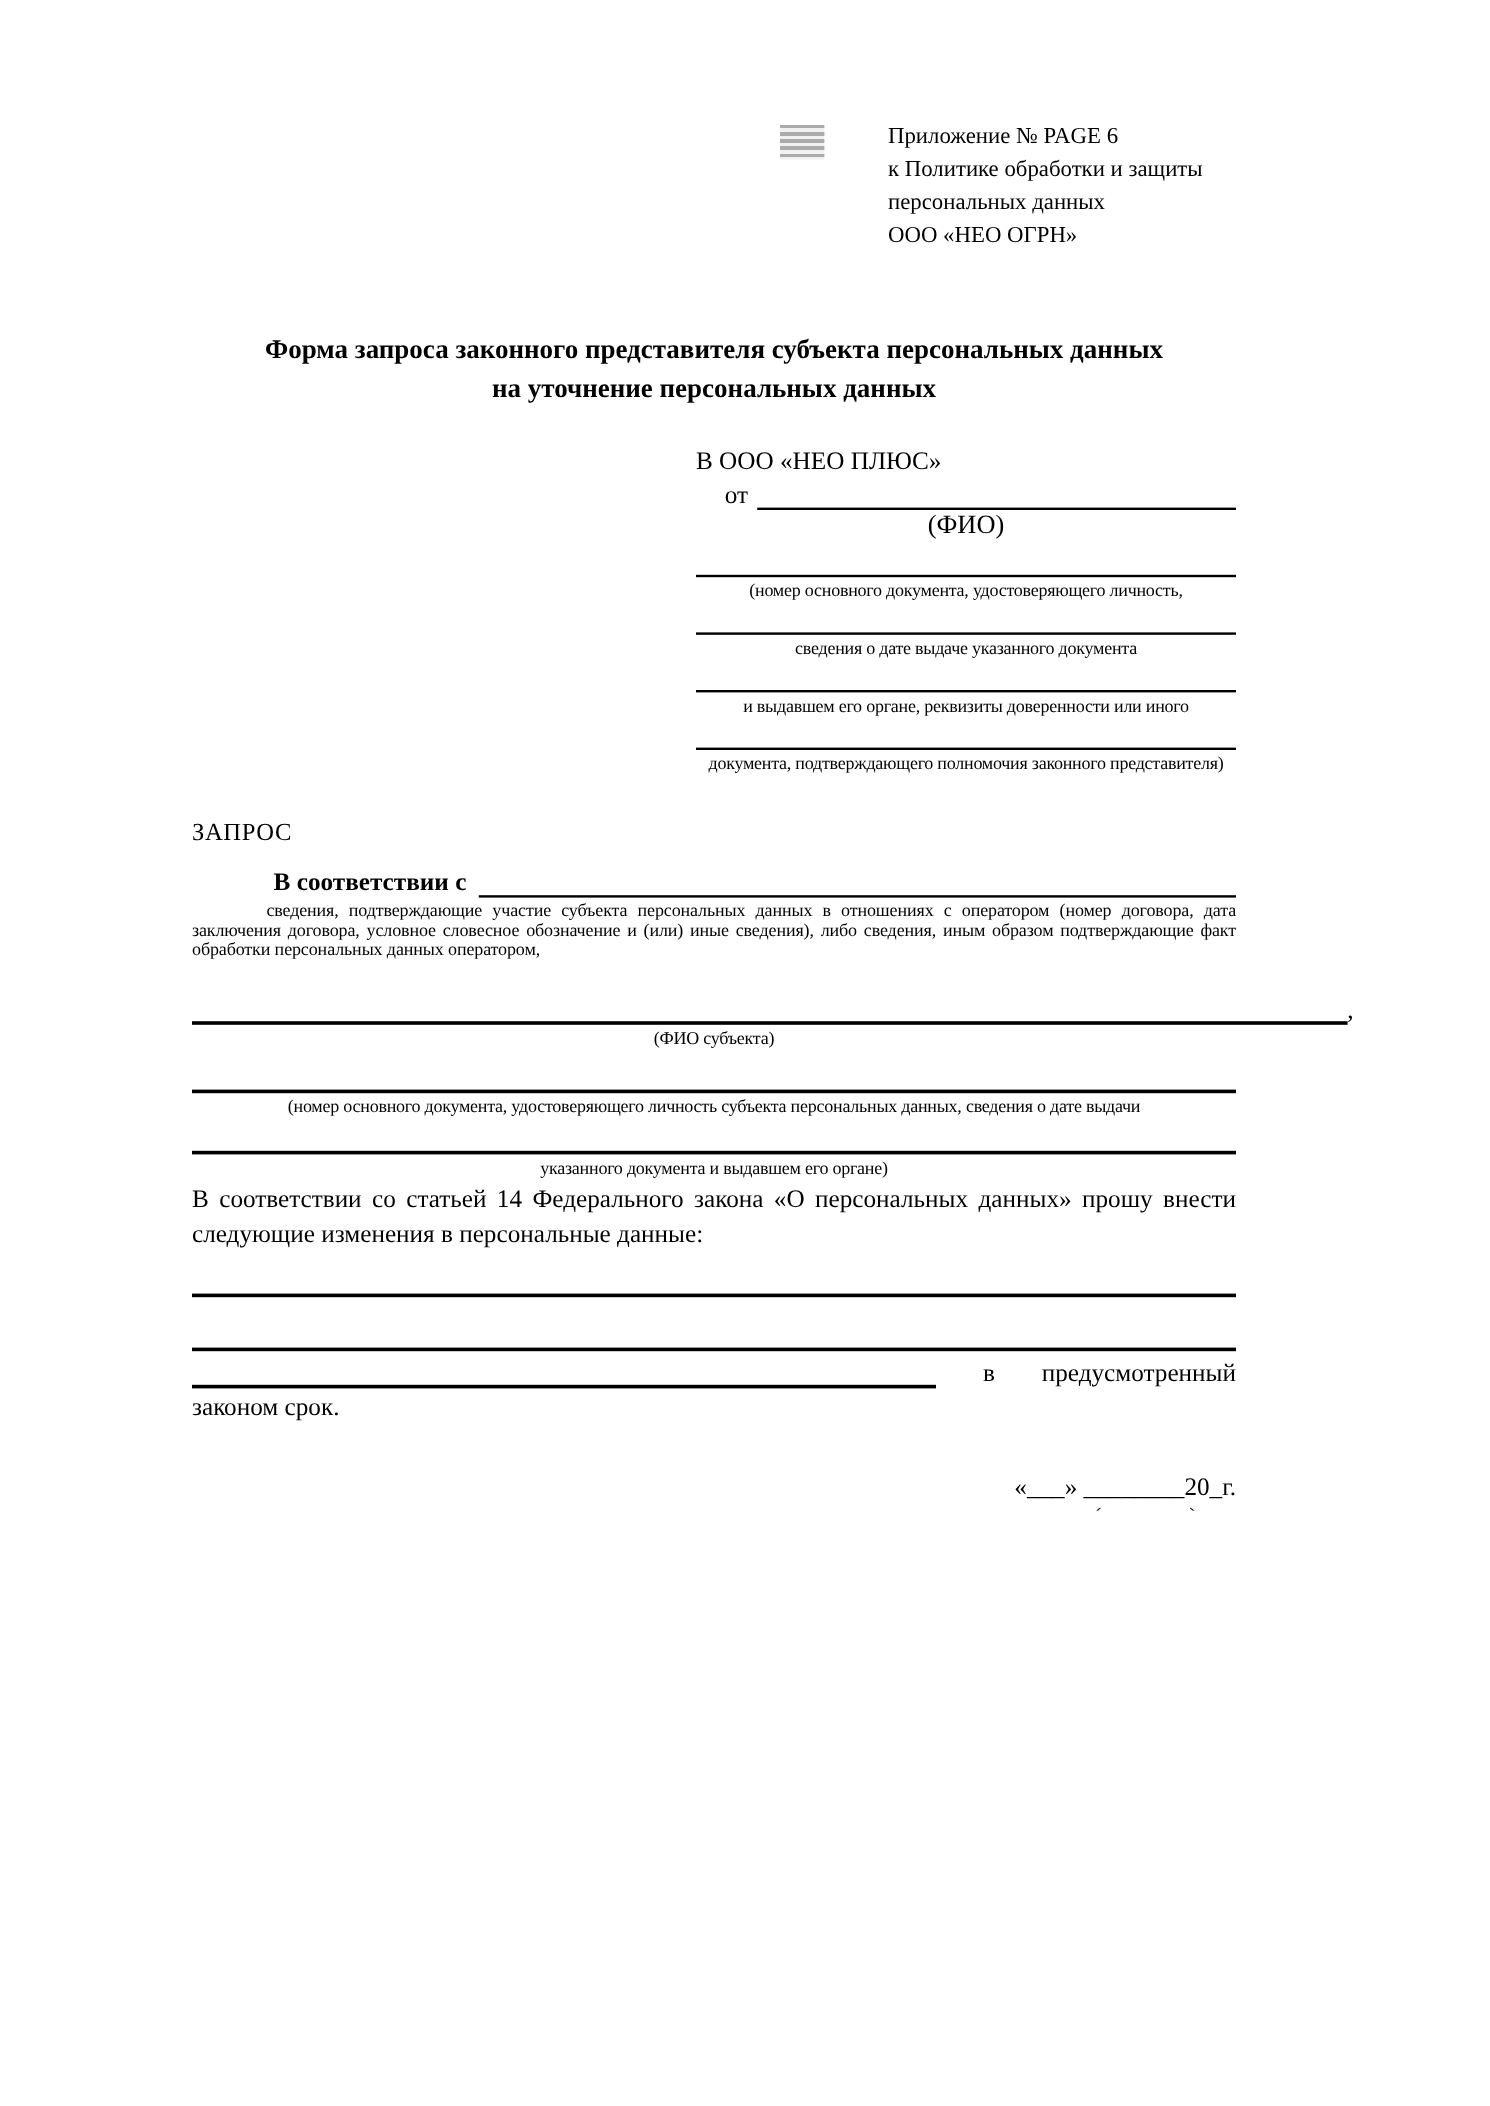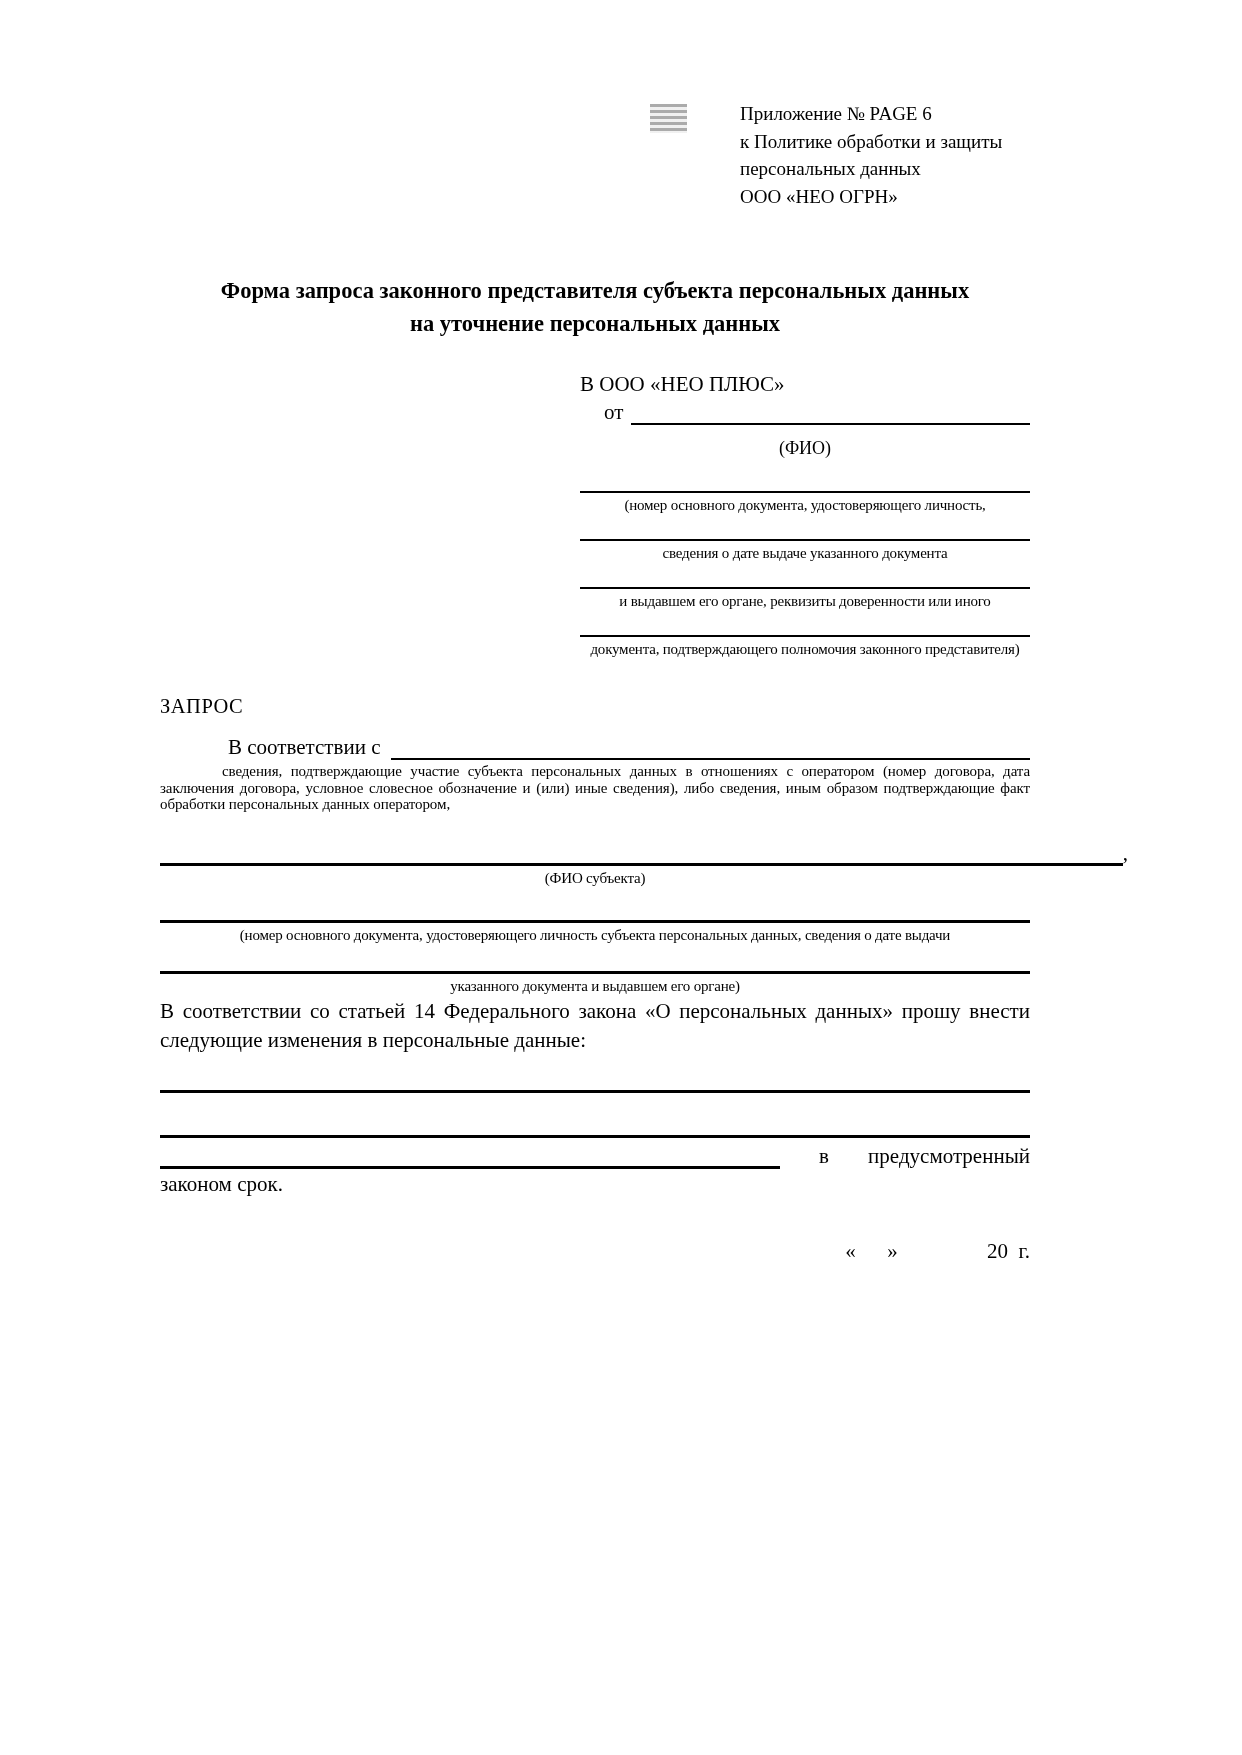--- a/index.html
+++ b/index.html
@@ -45,33 +45,33 @@
   .addressee {
     margin-top: 30px;
     margin-left: 420px;
     width: 450px;
     font-size: 21px;
   }
   .addr-to { line-height: 28px; }
   .from-row { display: flex; align-items: flex-end; height: 27px; margin-left: 24px; }
   .from-label { flex: 0 0 auto; padding-right: 8px; }
   .fill { flex: 1 1 auto; border-bottom: 2px solid #000; height: 24px; }
-  .cap { text-align: center; font-size: 18px; line-height: 19px; margin-top: 14px; }
+  .cap { text-align: center; font-size: 22px; line-height: 19px; margin-top: 2px; }
   .cap-sm { text-align: center; font-size: 15px; line-height: 18px; margin-top: 3px; letter-spacing: -0.2px; }
   .blank-2 { border-bottom: 2px solid #000; height: 0; }
   .addr-group-1 { margin-top: 33px; }
   .addr-group    { margin-top: 25px; }
   
   .zapros-heading {
     margin-top: 37px;
     text-align: left;
     font-size: 20.5px;
     letter-spacing: 0.5px;
   }
-  .intro-row { display: flex; align-items: flex-end; margin-top: 13px; font-size: 21px; height: 29px; }
+  .intro-row { display: flex; align-items: flex-end; margin-top: 13px; font-size: 21px; height: 29px; font-weight: bold; }
   .intro-label { flex: 0 0 auto; margin-left: 68px; padding-right: 10px; }
   .footnote {
     margin-top: 3px;
     font-size: 15px;
     line-height: 16.5px;
     text-align: justify;
     text-indent: 62px;
     letter-spacing: -0.1px;
   }
   .body-par {

